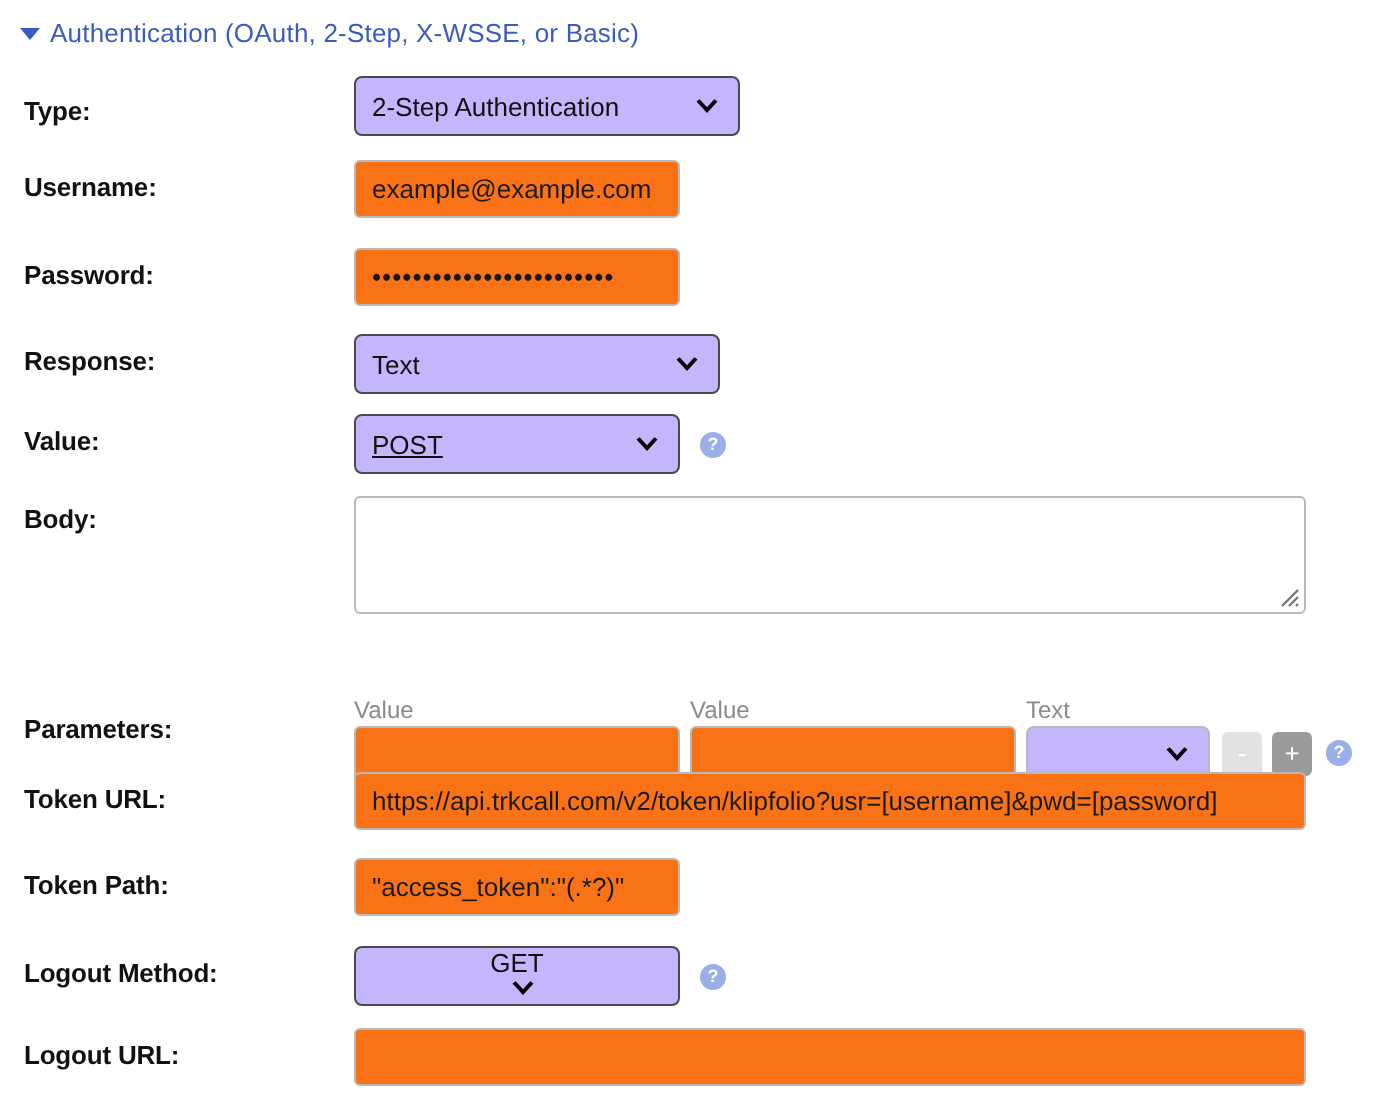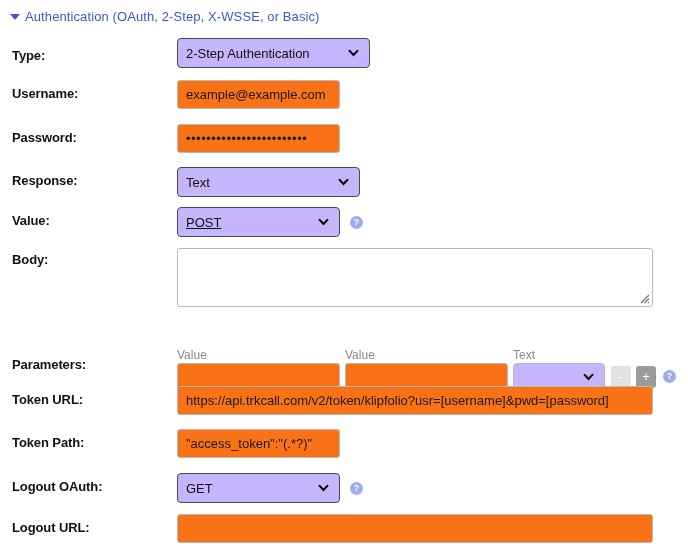--- a/index.html
+++ b/index.html
@@ -267,22 +267,22 @@
   <div class="lbl" style="top:6px;">Token URL:</div>
   <input class="txt field" style="left: 177px; top: 0px; width: 476px;" type="text" value="https://api.trkcall.com/v2/token/klipfolio?usr=[username]&amp;pwd=[password]">
 </div>
 
 <div class="row" style="top:429px;">
   <div class="lbl" style="top:6px;">Token Path:</div>
   <input class="txt field" style="left: 177px; top: 0px; width: 163px;" type="text" value="&quot;access_token&quot;:&quot;(.*?)&quot;">
 </div>
 
 <div class="row" style="top:473px;">
-  <div class="lbl" style="top:6px;">Logout OAuth:</div>
-  <div class="sel field" style="left:177px; top:0px; width:163px;">
+  <div class="lbl" style="top:6px;">Logout Method:</div>
+  <div class="sel field" style="left:177px; top:0px; width:163px;flex-direction:column;">
     <span class="sel-text">GET</span>
     <span class="chev">
       <svg width="15" height="15" viewBox="0 0 16 16">
           <path d="M2.4 5.1 L8 11.2 L13.6 5.1 L11.9 3.9 L8 8.1 L4.1 3.9 Z" fill="#000"></path>
         </svg>
     </span>
   </div>
   <div class="help" style="left:350px; top:9px;">?</div>
 </div>
 

